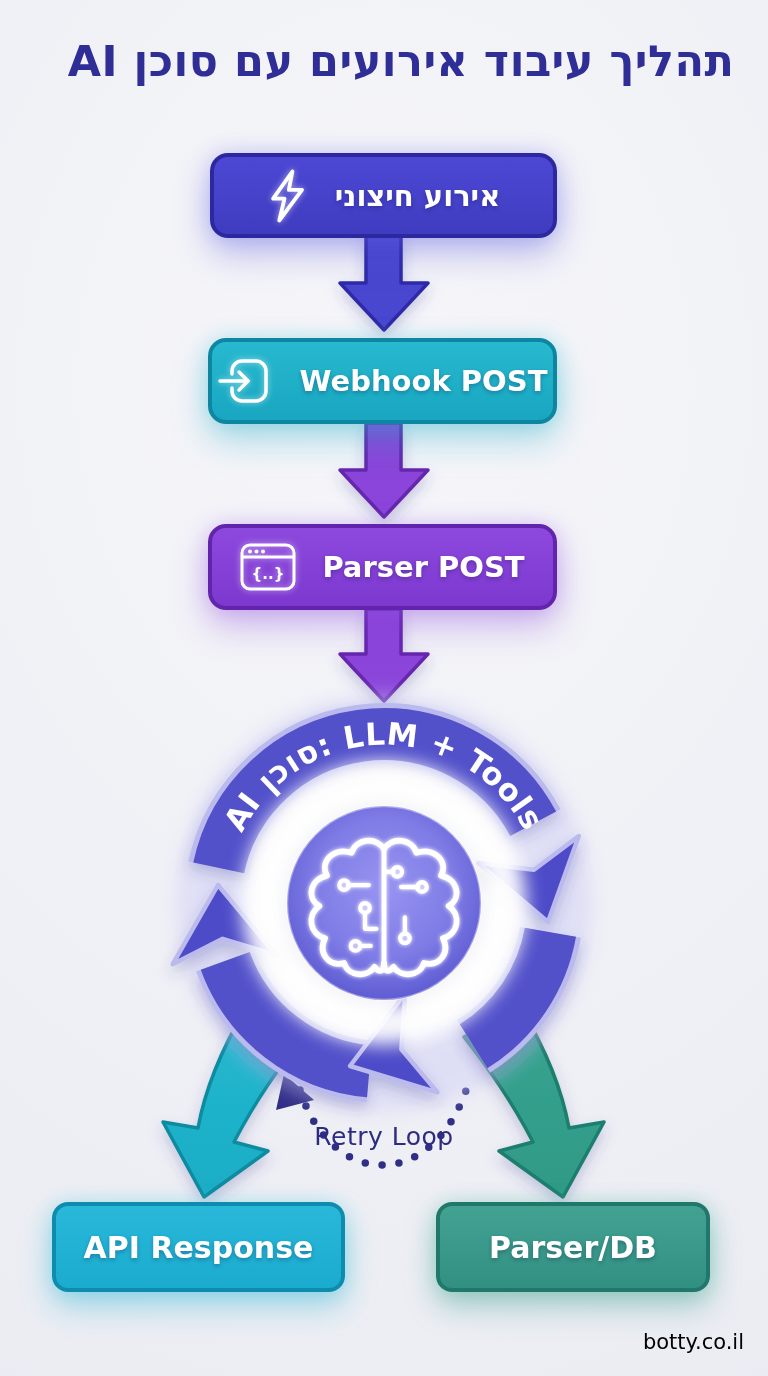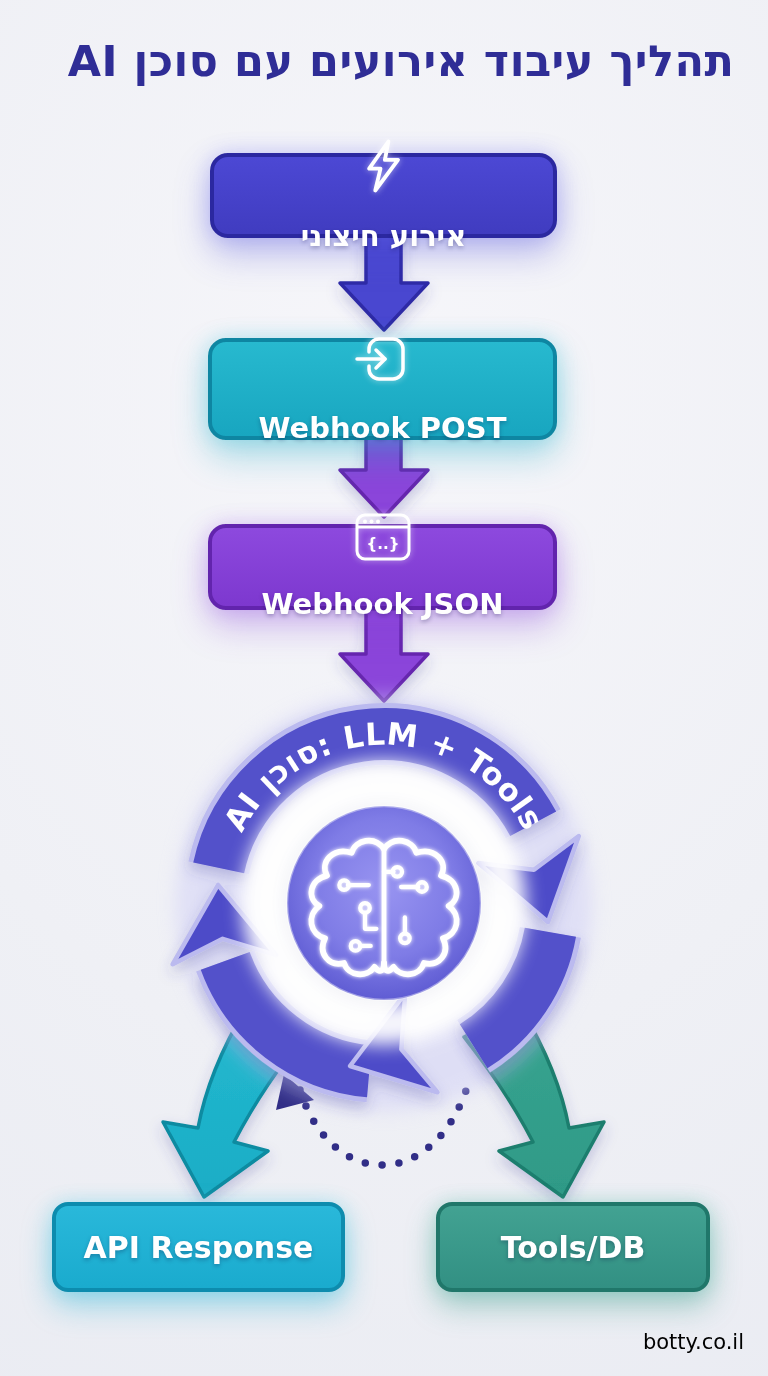--- a/index.html
+++ b/index.html
@@ -9,31 +9,31 @@
     background:radial-gradient(130% 90% at 50% 28%, #f6f6fa 0%, #eff0f5 55%, #e9ebf2 100%);
   }
   .stage{position:absolute;inset:0;}
   svg.art{position:absolute;left:0;top:0;width:768px;height:1376px;}
   .title{
     position:absolute;top:36px;left:0;width:768px;margin:0;text-align:center;
     font-size:43px;font-weight:bold;color:#2f2d96;letter-spacing:.5px;padding-left:17px;
   }
   .box{
     position:absolute;box-sizing:border-box;display:flex;align-items:center;justify-content:center;
-    gap:26px;border-radius:18px;color:#fff;font-weight:bold;flex-direction:column;
+    gap:26px;border-radius:18px;color:#fff;font-weight:bold;
   }
   .box .lbl{font-size:29px;text-shadow:0 2px 4px rgba(10,10,60,.28);white-space:nowrap;}
   .box svg{flex:none;filter:drop-shadow(0 0 3px rgba(255,255,255,.55));}
   .box-external{
     left:210px;top:153px;width:347px;height:85px;
     background:linear-gradient(180deg,#4c48d4,#403cc0);border:4px solid #2b28a0;
     box-shadow:0 16px 34px rgba(80,80,215,.35),0 0 20px rgba(120,120,255,.28);
   }
   .box-webhook{
-    left:208px;top:338px;width:349px;height:102px;
+    left:208px;top:338px;width:349px;height:86px;
     background:linear-gradient(180deg,#27b9cf,#18a6c0);border:4px solid #0e86a2;
     box-shadow:0 16px 34px rgba(25,170,195,.35),0 0 20px rgba(60,200,225,.28);
   }
   .box-parser{
     left:208px;top:524px;width:349px;height:86px;
     background:linear-gradient(180deg,#8d49de,#7d38cf);border:4px solid #6224ad;
     box-shadow:0 16px 34px rgba(135,65,215,.35),0 0 20px rgba(170,110,245,.28);
   }
   .box-api{
     left:52px;top:1202px;width:293px;height:90px;border-radius:16px;
@@ -185,27 +185,28 @@
 
   <div class="box box-parser">
     <svg width="56" height="48" viewBox="0 0 56 48">
       <rect x="2" y="2" width="52" height="44" rx="8" fill="none" stroke="#fff" stroke-width="3"></rect>
       <path d="M2,14 H54" stroke="#fff" stroke-width="3"></path>
       <circle cx="10" cy="8.5" r="2" fill="#fff"></circle>
         <circle cx="16.5" cy="8.5" r="2" fill="#fff"></circle>
         <circle cx="23" cy="8.5" r="2" fill="#fff"></circle>
       <text x="28" y="36" text-anchor="middle" font-size="15" font-weight="bold" fill="#fff">{..}</text>
     </svg>
-    <span class="lbl">Webhook JSON</span>
+    <span class="lbl">Parser POST</span>
   </div>
 
   <div class="box box-api">
     <span class="lbl">API Response</span>
   </div>
 
   <div class="box box-action">
-    <span class="lbl">Tools/DB</span>
-  </div>
-
+    <span class="lbl">Parser/DB</span>
+  </div>
+
+  <div class="retry-label">Retry Loop</div>
 
   <div class="watermark">botty.co.il</div>
 
 </div>
 
 </body></html>

